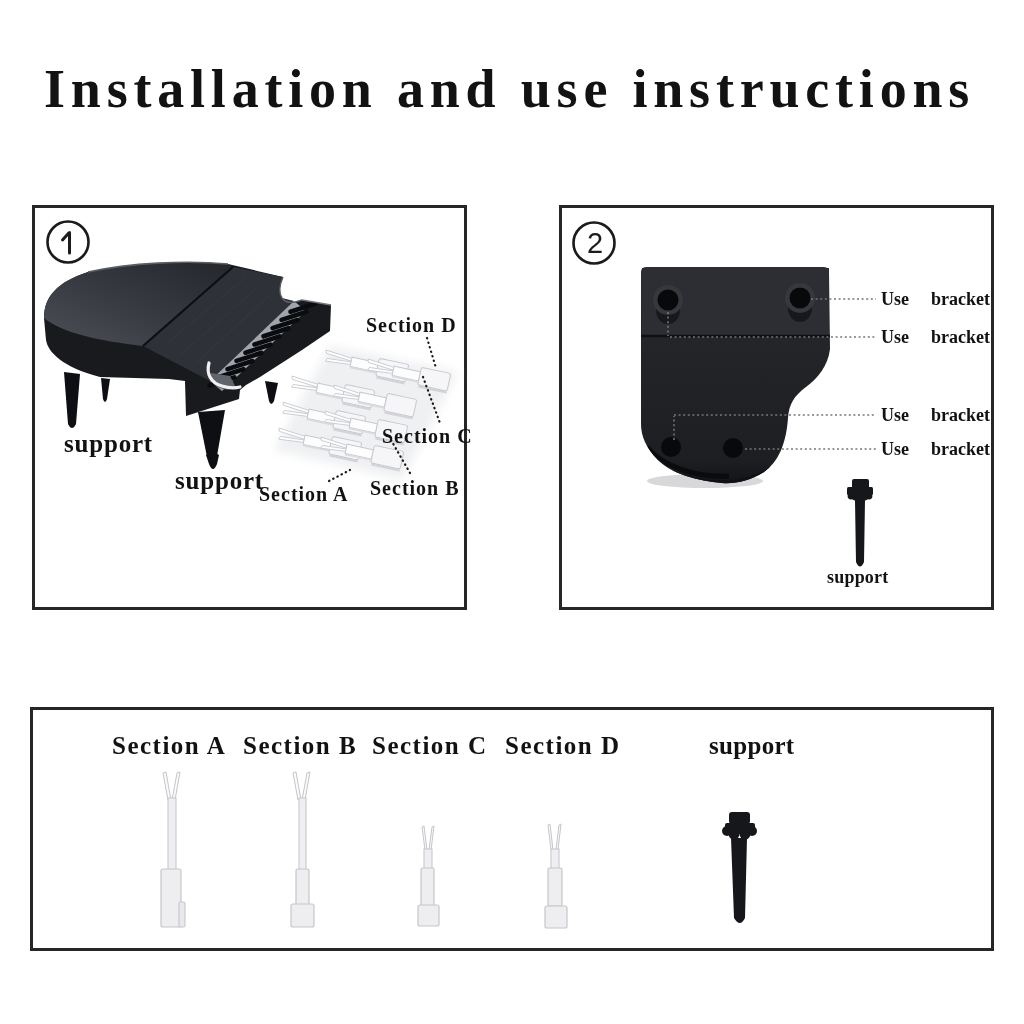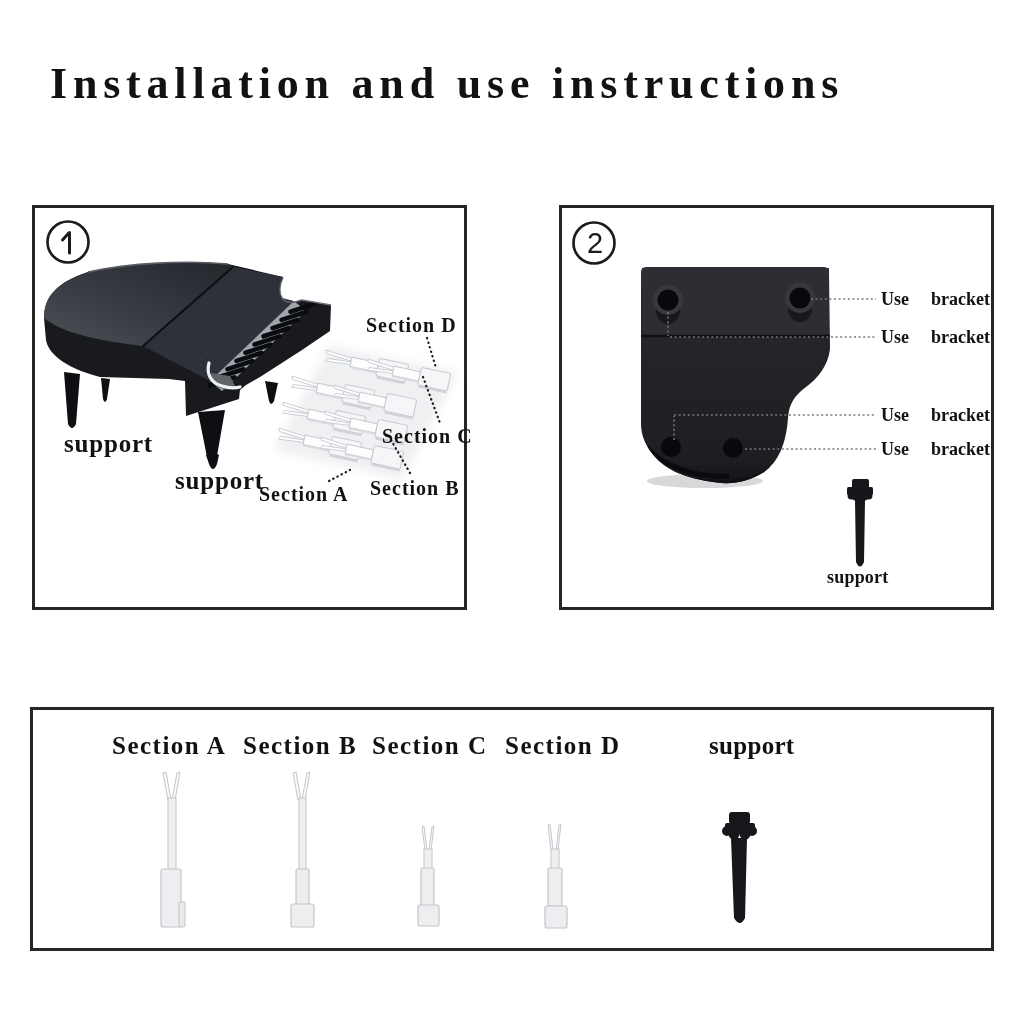--- a/index.html
+++ b/index.html
@@ -1,21 +1,21 @@
 <!DOCTYPE html>
 <html><head><meta charset="utf-8">
 <style>
 html,body{margin:0;padding:0;width:1024px;height:1024px;background:#fff;overflow:hidden}
 body{position:relative;font-family:"Liberation Serif",serif}
 .panel{position:absolute;border:3px solid #262626;box-sizing:border-box;background:#fff}
 .lbl{position:absolute;font-weight:bold;color:#121212;white-space:nowrap;line-height:1;z-index:3}
 svg.art{position:absolute;left:0;top:0;z-index:1}
 </style></head>
 <body>
-<div class="lbl" id="title" style="left:50px;top:62px;font-size:44px;letter-spacing:5.8px">Installation and use instructions</div>
+<div class="lbl" id="title" style="left:44px;top:62px;font-size:54px;letter-spacing:5.8px">Installation and use instructions</div>
 
 <div class="panel" style="left:32px;top:205px;width:435px;height:405px"></div>
 <div class="panel" style="left:559px;top:205px;width:435px;height:405px"></div>
 <div class="panel" style="left:30px;top:707px;width:964px;height:244px"></div>
 
 <div class="lbl" style="left:64px;top:431px;font-size:25px;letter-spacing:0.8px">support</div>
 <div class="lbl" style="left:175px;top:468px;font-size:25px;letter-spacing:0.8px">support</div>
 <div class="lbl" style="left:259px;top:484px;font-size:20px;letter-spacing:1px">Section A</div>
 <div class="lbl" style="left:370px;top:478px;font-size:20px;letter-spacing:1px">Section B</div>
 <div class="lbl" style="left:382px;top:426px;font-size:20px;letter-spacing:1px">Section C</div>

